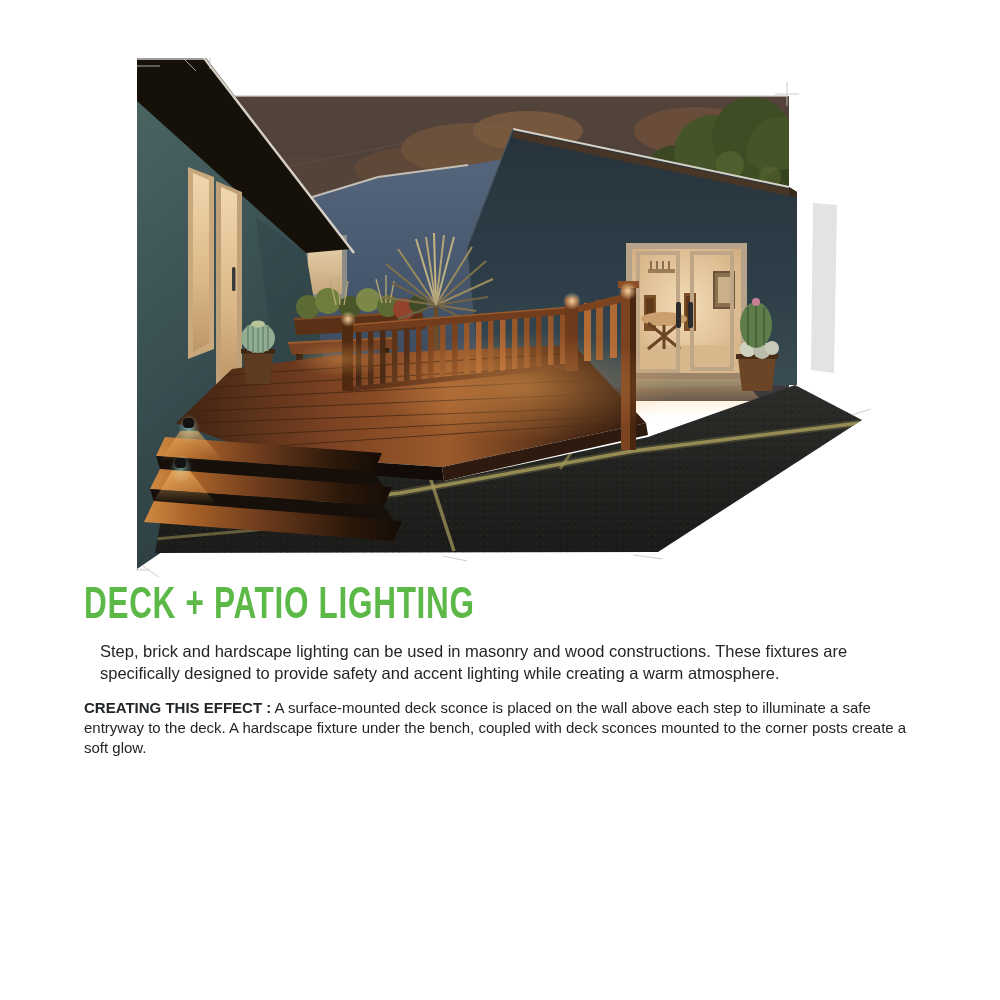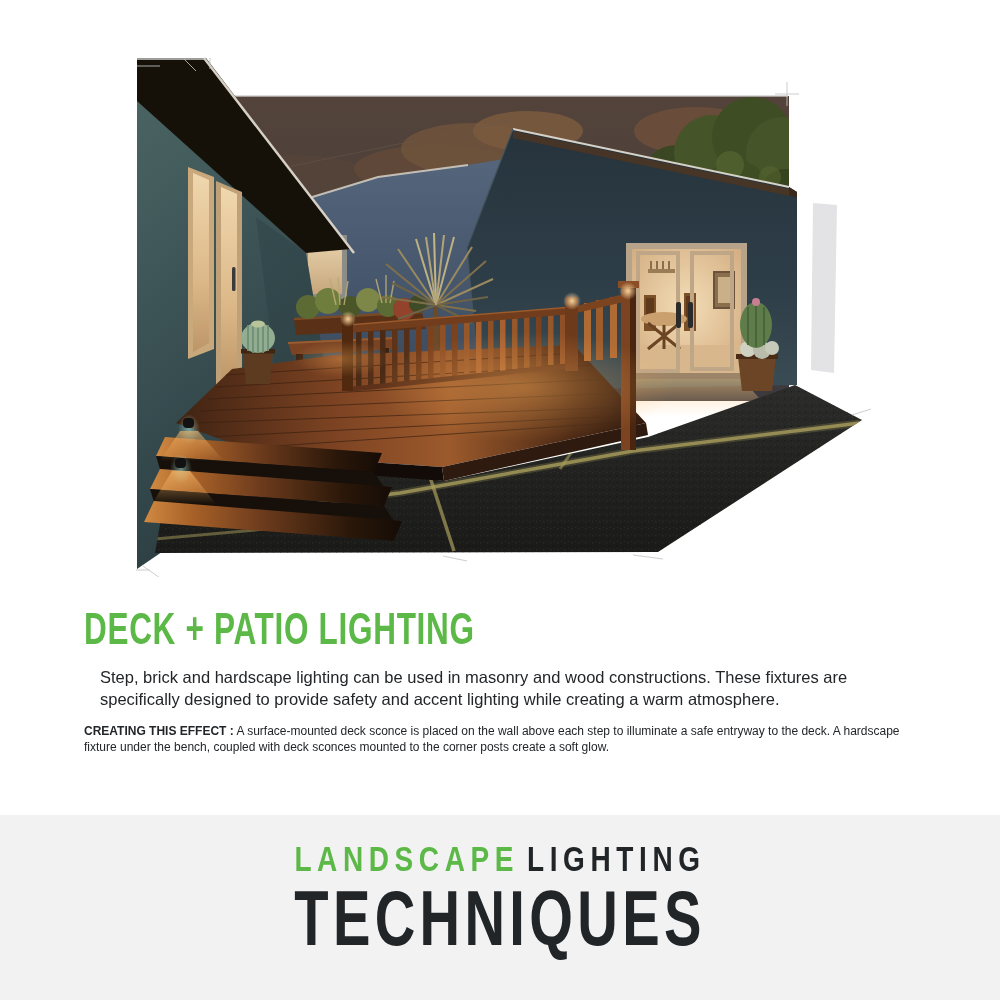--- a/index.html
+++ b/index.html
@@ -1,24 +1,24 @@
 <!DOCTYPE html>
 <html><head>
 <meta charset="utf-8">
 <style>
   html,body{margin:0;padding:0;background:#ffffff;}
   .page{position:relative;width:1000px;height:1000px;background:#ffffff;overflow:hidden;
         font-family:"Liberation Sans",sans-serif;}
   .illustration{position:absolute;left:136px;top:57px;width:735px;height:520px;}
   .illustration svg{display:block;width:735px;height:520px;}
-  .content{position:absolute;left:84px;top:606px;width:836px;color:#232629;}
+  .content{position:absolute;left:84px;top:580px;width:836px;color:#232629;}
   .heading{margin:0;color:#5cb847;font-size:45px;font-weight:bold;white-space:nowrap;
            letter-spacing:1px;transform:scaleX(0.70);transform-origin:0 0;line-height:1.0;}
   .intro{margin:16px 0 0 16px;font-size:16.5px;line-height:1.33;}
-  .effect{margin:13px 0 8px 0;font-size:12px;line-height:1.33;}
+  .effect{margin:13px 0 8px 0;font-size:15px;line-height:1.33;}
   .effect strong{font-weight:bold;}
   .footer{position:absolute;left:0;top:815px;width:1000px;height:185px;background:#f2f2f2;
           text-align:center;color:#212528;}
   .footer-line1{margin-top:25px;font-size:35px;font-weight:bold;letter-spacing:7px;
                 transform:scaleX(0.80);transform-origin:50% 0;white-space:nowrap;line-height:1.1;}
   .footer-line1 .green{color:#5cb847;margin-right:10px;}
   .footer-line2{font-size:78px;font-weight:bold;letter-spacing:6px;transform:scaleX(0.72);
                 transform-origin:50% 0;white-space:nowrap;line-height:1.0;margin-top:0px;}
 </style>
 </head>
@@ -386,20 +386,14 @@
 
   <section class="content">
     <h1 class="heading">DECK + PATIO LIGHTING</h1>
     <p class="intro">Step, brick and hardscape lighting can be used in masonry and wood constructions. These fixtures are specifically designed to provide safety and accent lighting while creating a warm atmosphere.</p>
     <p class="effect">
       <strong>CREATING THIS EFFECT :</strong>
       <span>A surface-mounted deck sconce is placed on the wall above each step to illuminate a safe entryway to the deck. A hardscape fixture under the bench, coupled with deck sconces mounted to the corner posts create a soft glow.</span>
     </p>
   </section>
 
-  <footer class="footer">
-    <div class="footer-line1">
-      <span class="green">LANDSCAPE</span><span>LIGHTING</span>
-    </div>
-    <div class="footer-line2">TECHNIQUES</div>
-  </footer>
 
 </div>
 
 </body></html>

